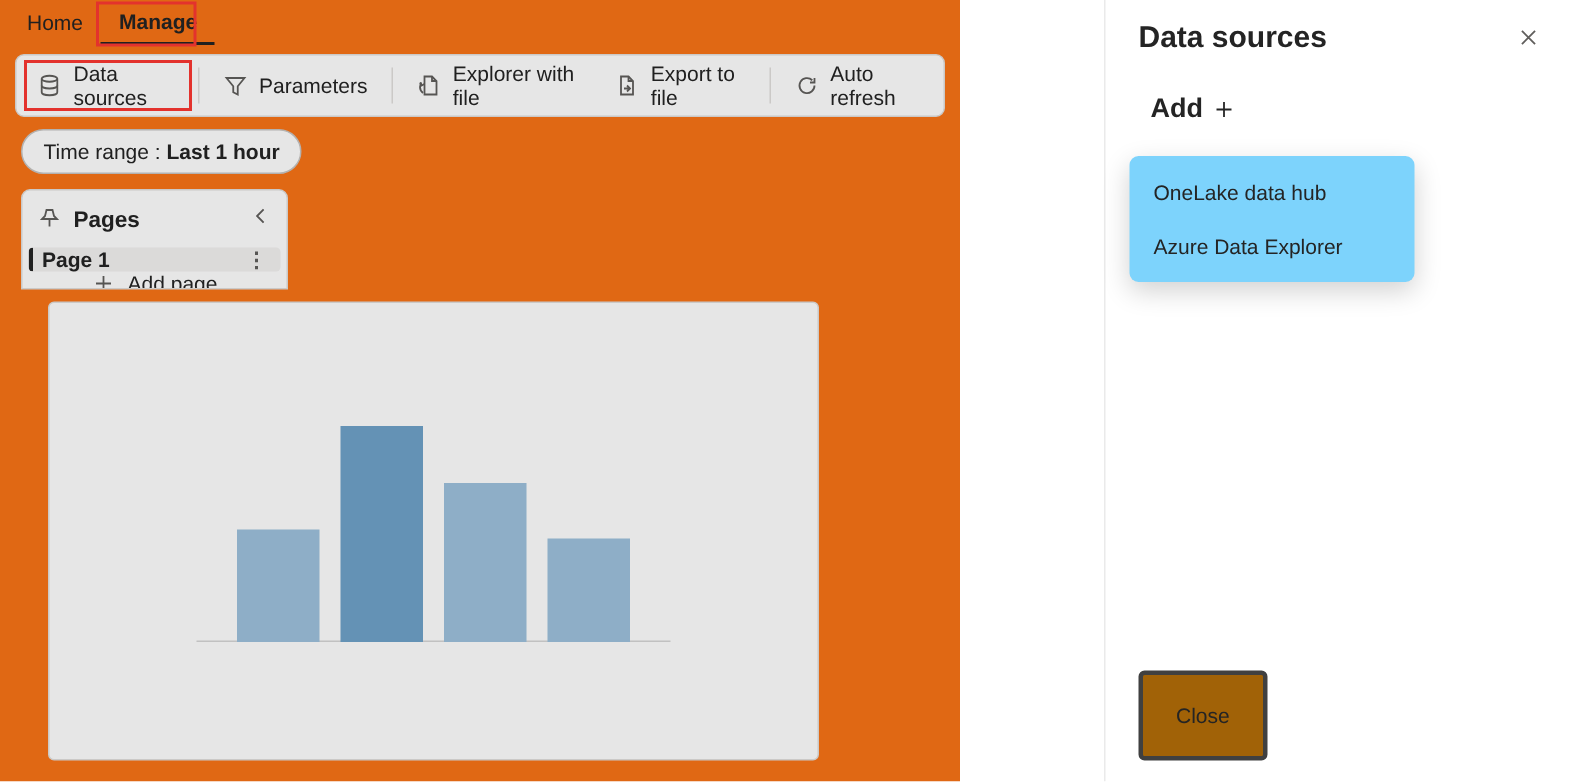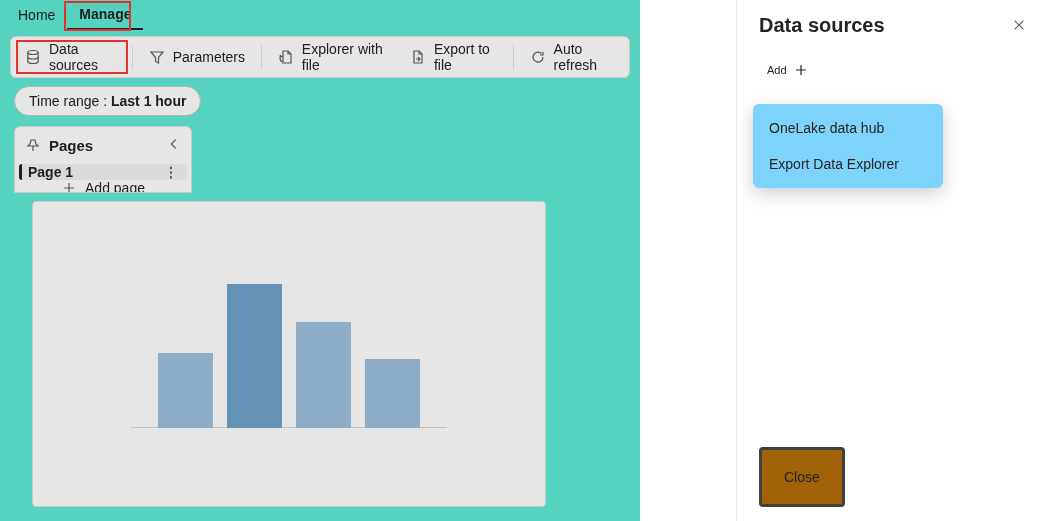--- a/index.html
+++ b/index.html
@@ -2,21 +2,21 @@
 <html><head>
 <meta charset="utf-8">
 <style>
   * { box-sizing: border-box; }
   html, body { margin: 0; padding: 0; font-family: "Segoe UI", Arial, sans-serif; font-size: 14px; color: #242424; }
   body { width: 1050px; height: 521px; overflow: hidden; position: relative; background: #fff; }
 
   
   .dimmed-layer {
     position: absolute; inset: 0;
-    background: #5eead4;
+    background: #f97316;
     filter: brightness(0.90);
     width: 640px;
   }
 
   
   .tabs { display: flex; gap: 0; padding: 0 6px; height: 30px; align-items: stretch; }
   .tab { display: flex; align-items: center; padding: 0 12px; cursor: pointer; color: #242424; font-size: 14px; }
   .tab.selected { font-weight: 600; border-bottom: 2px solid #242424; }
 
   
@@ -79,21 +79,21 @@
     padding: 14px 20px 14px 22px; display: flex; flex-direction: column;
     z-index: 10;
   }
   .panel-head { display: flex; align-items: flex-start; }
   .panel-title { font-size: 20px; font-weight: 600; margin: 0 0 20px 0; }
   .close-x { margin-left: auto; cursor: pointer; color: #605e5c; padding: 4px; }
   .close-x svg { width: 14px; height: 14px; stroke: #605e5c; stroke-width: 1.4; fill: none; }
 
   .add-btn {
     display: inline-flex; align-items: center; gap: 6px; padding: 5px 14px 10px 8px;
-    font-weight: 400; font-size: 11px; cursor: pointer;
+    font-weight: 700; font-size: 18px; cursor: pointer;
   }
   .add-menu {
     position: absolute; left: 16px; top: 104px; width: 190px;
     background: #7dd3fc; border-radius: 6px; box-shadow: 0 6px 18px rgba(0,0,0,0.18);
     padding: 6px 0;
   }
   .add-menu-item { padding: 10px 16px; cursor: pointer; font-size: 14px; }
 
   .panel-footer { margin-top: auto; }
   .close-btn {
@@ -237,19 +237,19 @@
     <span>Add</span>
     <span class="icon">
       <svg viewBox="0 0 16 16">
           <path d="M8 3v10M3 8h10" stroke="#242424"></path>
         </svg>
     </span>
   </div>
 
   <div class="add-menu">
     <div class="add-menu-item">OneLake data hub</div>
-    <div class="add-menu-item">Export Data Explorer</div>
+    <div class="add-menu-item">Azure Data Explorer</div>
   </div>
 
   <div class="panel-footer">
     <div class="close-btn">Close</div>
   </div>
 </div>
 
 </body></html>

